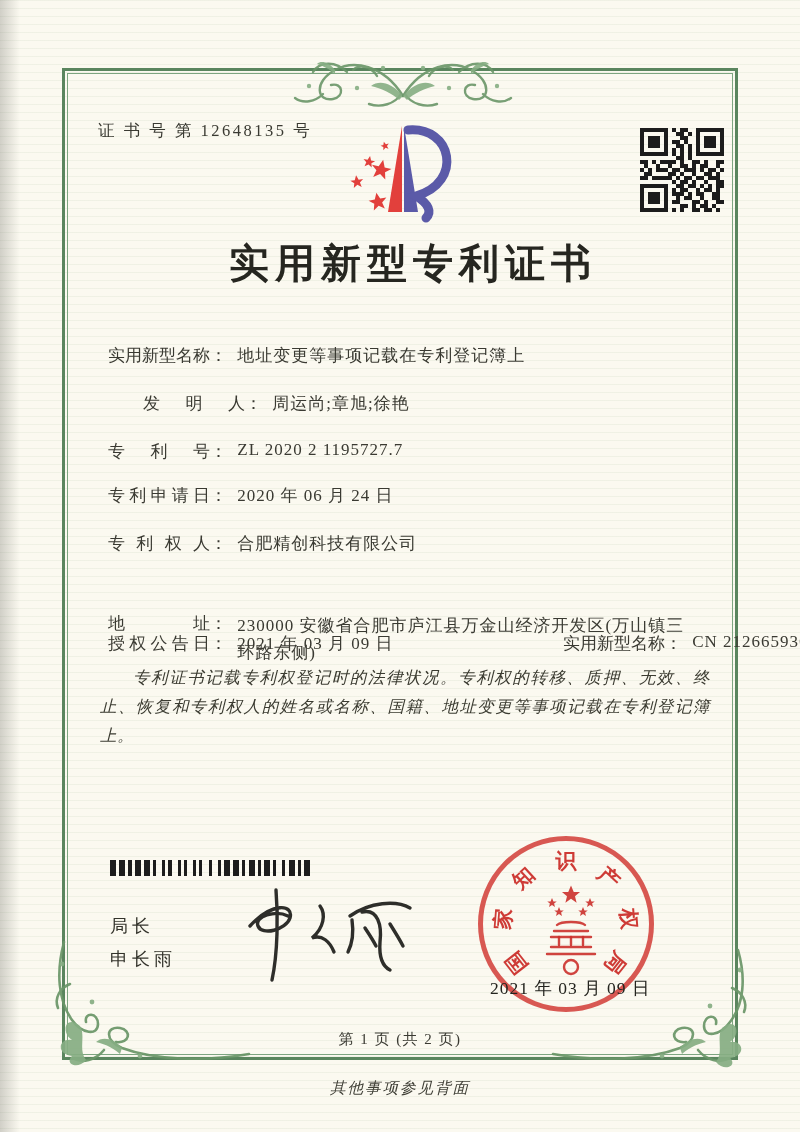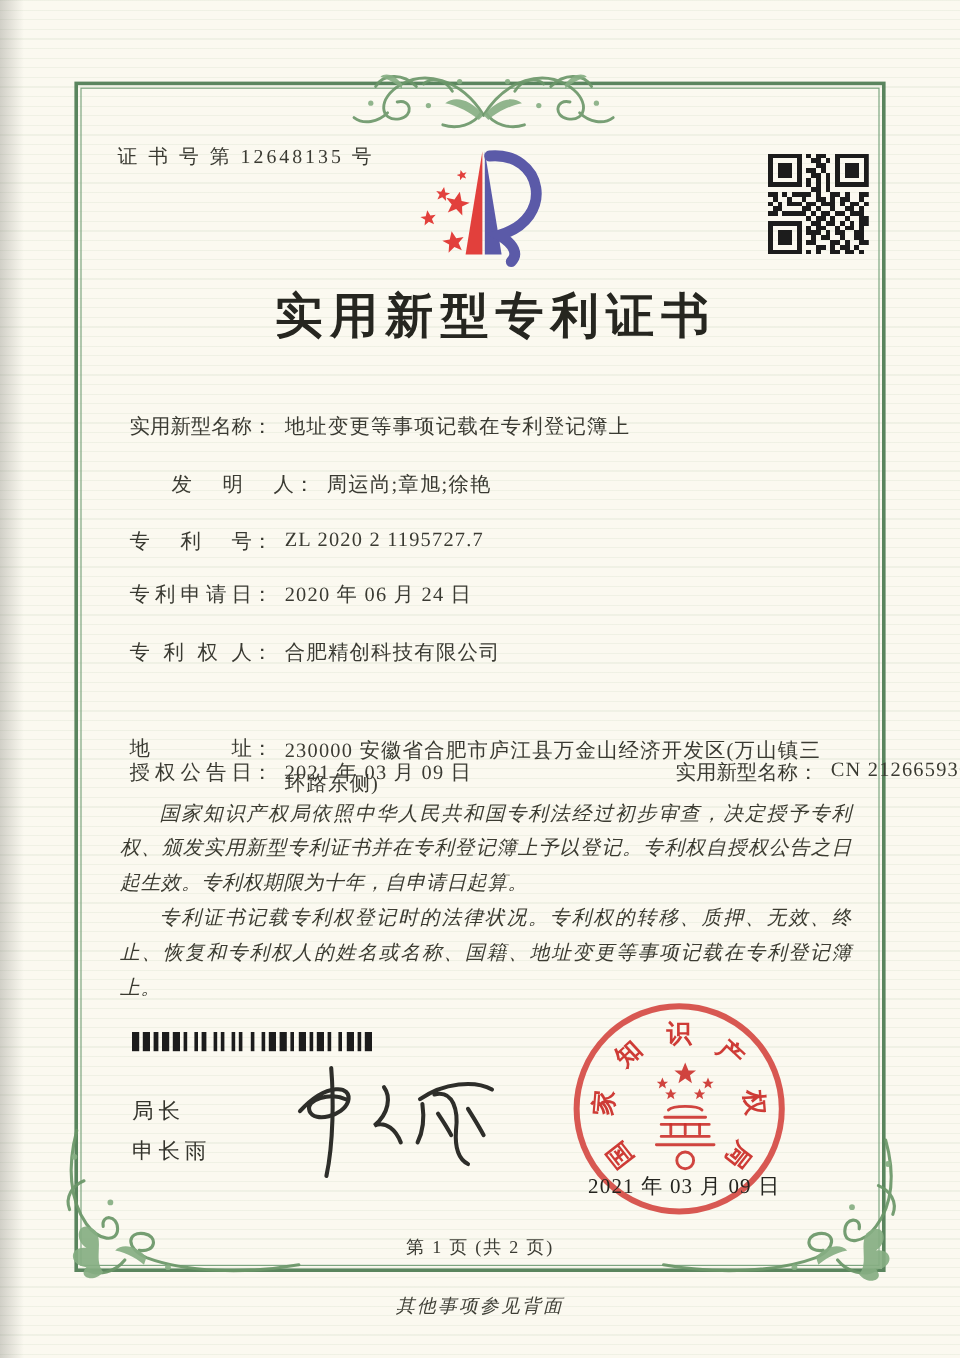--- a/index.html
+++ b/index.html
@@ -441,21 +441,20 @@
 <div class="row" style="top:632px; width:640px;">
   <span class="flabel">授权公告日</span><span class="colon">：</span>
   <span class="fvalue">2021 年 03 月 09 日</span>
   <span class="pair2">
     <span class="flabel">实用新型名称</span><span class="colon">：</span>
     <span class="fvalue">CN 212665936 U</span>
   </span>
 </div>
 
 <div class="body-text">
-  <p>国家知识产权局依照中华人民共和国专利法经过初步审查，决定授予专利权、颁发实用新型专利证书并在专利登记簿上予以登记。专利权自授权公告之日起生效。专利权期限为十年，自申请日起算。</p>
   <p>专利证书记载专利权登记时的法律状况。专利权的转移、质押、无效、终止、恢复和专利权人的姓名或名称、国籍、地址变更等事项记载在专利登记簿上。</p>
 </div>
 
 <div class="barcode">
     <div style="flex-grow: 2; background: rgb(28, 28, 28);"></div>
     <div style="flex-grow: 1; background: transparent;"></div>
     <div style="flex-grow: 2; background: rgb(28, 28, 28);"></div>
     <div style="flex-grow: 1; background: transparent;"></div>
     <div style="flex-grow: 1; background: rgb(28, 28, 28);"></div>
     <div style="flex-grow: 1; background: transparent;"></div>

